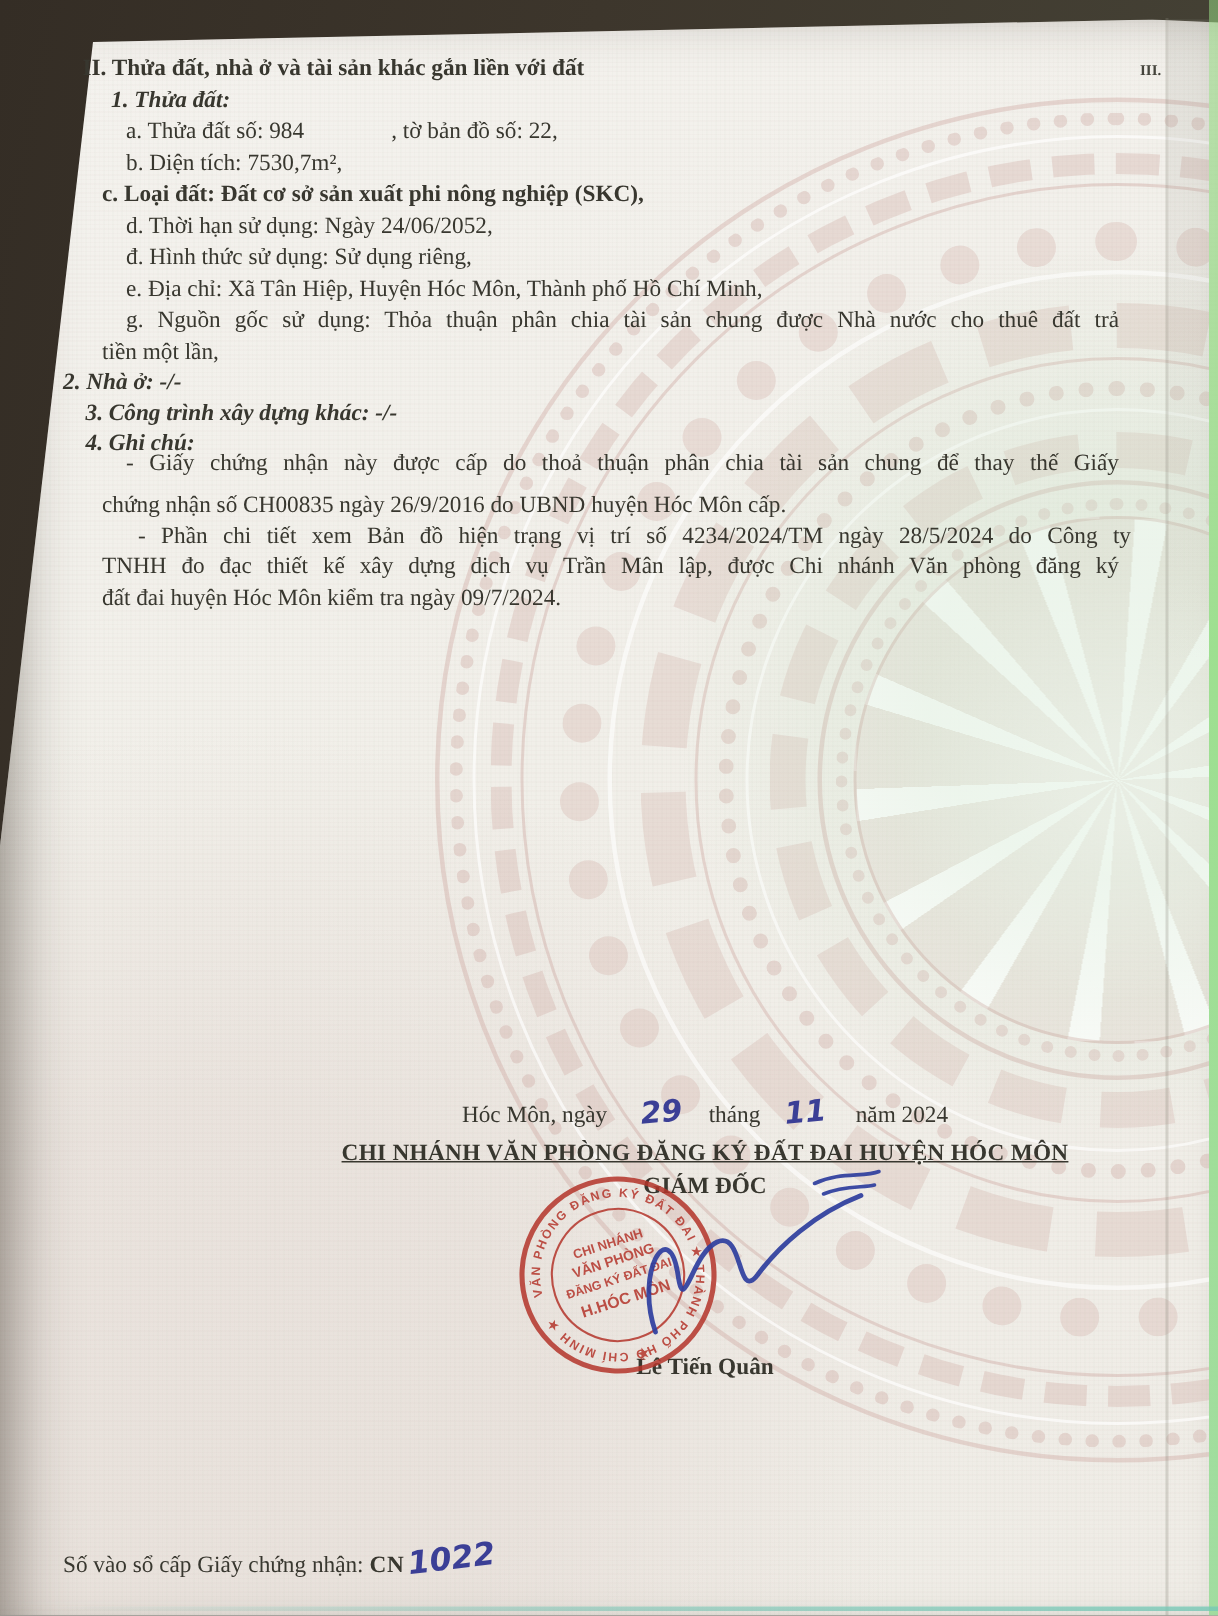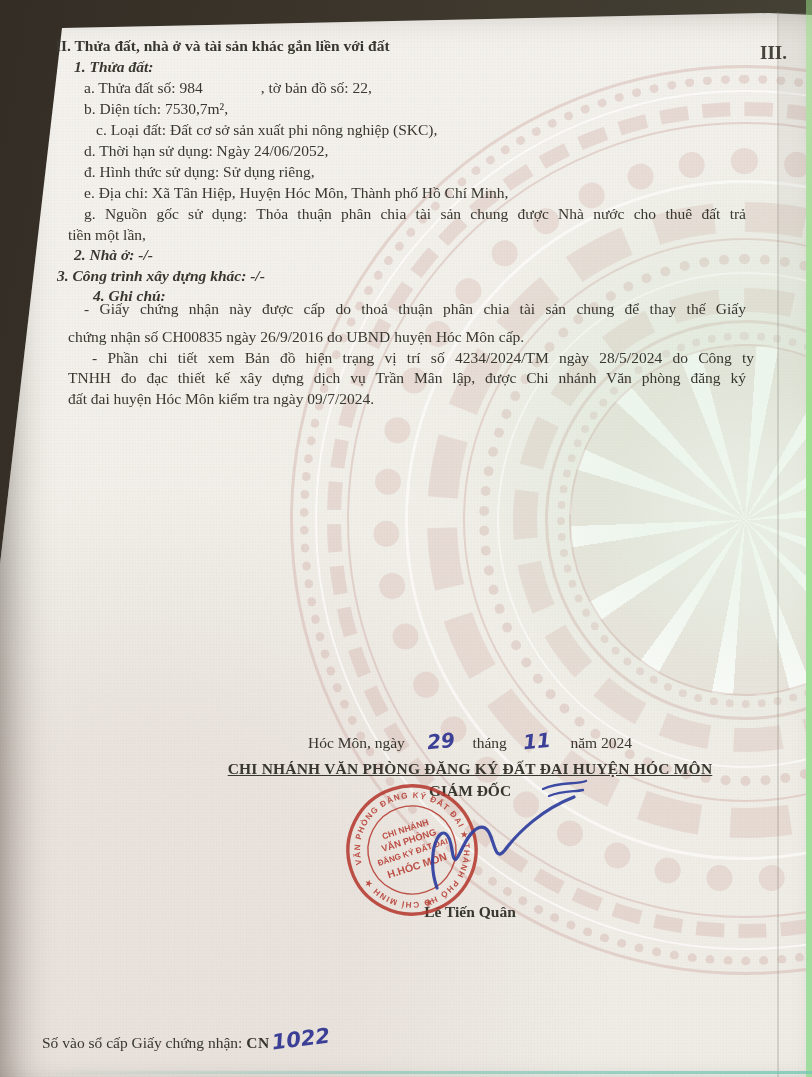--- a/index.html
+++ b/index.html
@@ -36,21 +36,21 @@
   .firstline{text-indent:16px;}
   .b{font-weight:bold;}
   .bi{font-weight:bold;font-style:italic;}
   .center-line{left:128px;width:684px;text-align:center;}
   .hand{
     font-family:"DejaVu Sans", sans-serif;font-style:italic;font-weight:bold;
     color:#3b3f96;display:inline-block;transform:rotate(-5deg);
   }
   .gap-a{display:inline-block;width:58px;}
   .office{letter-spacing:.2px;text-decoration:underline;}
-  .small-caps-marker{font-weight:bold;color:#45443c;font-size:19px;}
+  .small-caps-marker{font-weight:bold;color:#45443c;font-size:10px;}
 </style>
 </head>
 <body>
 
 <div class="abs paper"></div>
 
 <div class="abs wm" style="left:0;top:0;width:812px;height:1077px;clip-path:polygon(62px 28px,768px 13px,806px 15px,806px 1077px,0px 1077px,0px 564px);" id="watermark">
     <div class="ring" style="left: 290px; top: 65px; width: 910px; height: 910px; border: 3px solid rgba(198, 152, 146, 0.32); box-sizing: border-box;"></div>
     <div class="ring" style="left: 300px; top: 75px; width: 890px; height: 890px; border: 9px dotted rgba(200, 155, 150, 0.3); box-sizing: border-box;"></div>
     <div class="ring" style="left: 315px; top: 90px; width: 860px; height: 860px; border: 2px solid rgba(255, 255, 255, 0.65); box-sizing: border-box;"></div>
@@ -76,31 +76,31 @@
 
 <div class="abs small-caps-marker" style="left:760px;top:42px;">III.</div>
 
 <div class="abs txt b" style="left:55px;top:36px;">II. Thửa đất, nhà ở và tài sản khác gắn liền với đất</div>
 
 <div class="abs txt bi" style="left:74px;top:57px;">1. Thửa đất:</div>
 
 <div class="abs txt" style="left:84px;top:78px;"><span>a. Thửa đất số: 984</span><span class="gap-a"></span><span>, tờ bản đồ số: 22,</span></div>
 
 <div class="abs txt" style="left:84px;top:99px;">b. Diện tích: 7530,7m²,</div>
-<div class="abs txt" style="left:96px;top:120px;">c. Loại đất: Đất cơ sở sản xuất phi nông nghiệp (SKC),</div>
+<div class="abs txt" style="left:68px;top:120px;font-weight:bold;">c. Loại đất: Đất cơ sở sản xuất phi nông nghiệp (SKC),</div>
 <div class="abs txt" style="left:84px;top:141px;">d. Thời hạn sử dụng: Ngày 24/06/2052,</div>
 <div class="abs txt" style="left:84px;top:162px;">đ. Hình thức sử dụng: Sử dụng riêng,</div>
 <div class="abs txt" style="left:84px;top:183px;">e. Địa chỉ: Xã Tân Hiệp, Huyện Hóc Môn, Thành phố Hồ Chí Minh,</div>
 
 <div class="abs wrapblk just firstline" style="left:68px;top:204px;">g. Nguồn gốc sử dụng: Thỏa thuận phân chia tài sản chung được Nhà nước cho thuê đất trả</div>
 <div class="abs txt" style="left:68px;top:224.5px;">tiền một lần,</div>
 
-<div class="abs txt bi" style="left:74px;top:245px;">2. Nhà ở: -/-</div>
+<div class="abs txt bi" style="left:42px;top:245px;">2. Nhà ở: -/-</div>
 <div class="abs txt bi" style="left:57px;top:265.5px;">3. Công trình xây dựng khác: -/-</div>
-<div class="abs txt bi" style="left:57px;top:286px;margin-left:36px;">4. Ghi chú:</div>
+<div class="abs txt bi" style="left:57px;top:286px;">4. Ghi chú:</div>
 
 <div class="abs wrapblk just firstline" style="left:68px;top:299px;">- Giấy chứng nhận này được cấp do thoả thuận phân chia tài sản chung để thay thế Giấy</div>
 <div class="abs txt" style="left:68px;top:327px;">chứng nhận số CH00835 ngày 26/9/2016 do UBND huyện Hóc Môn cấp.</div>
 
 <div class="abs wrapblk just firstline" style="left:76px;top:347.5px;">- Phần chi tiết xem Bản đồ hiện trạng vị trí số 4234/2024/TM ngày 28/5/2024 do Công ty</div>
 <div class="abs wrapblk just" style="left:68px;top:368px;">TNHH đo đạc thiết kế xây dựng dịch vụ Trần Mân lập, được Chi nhánh Văn phòng đăng ký</div>
 <div class="abs txt" style="left:68px;top:388.5px;">đất đai huyện Hóc Môn kiểm tra ngày 09/7/2024.</div>
 
 <div class="abs txt center-line" style="top:731px;">
   <span>Hóc Môn, ngày</span>

